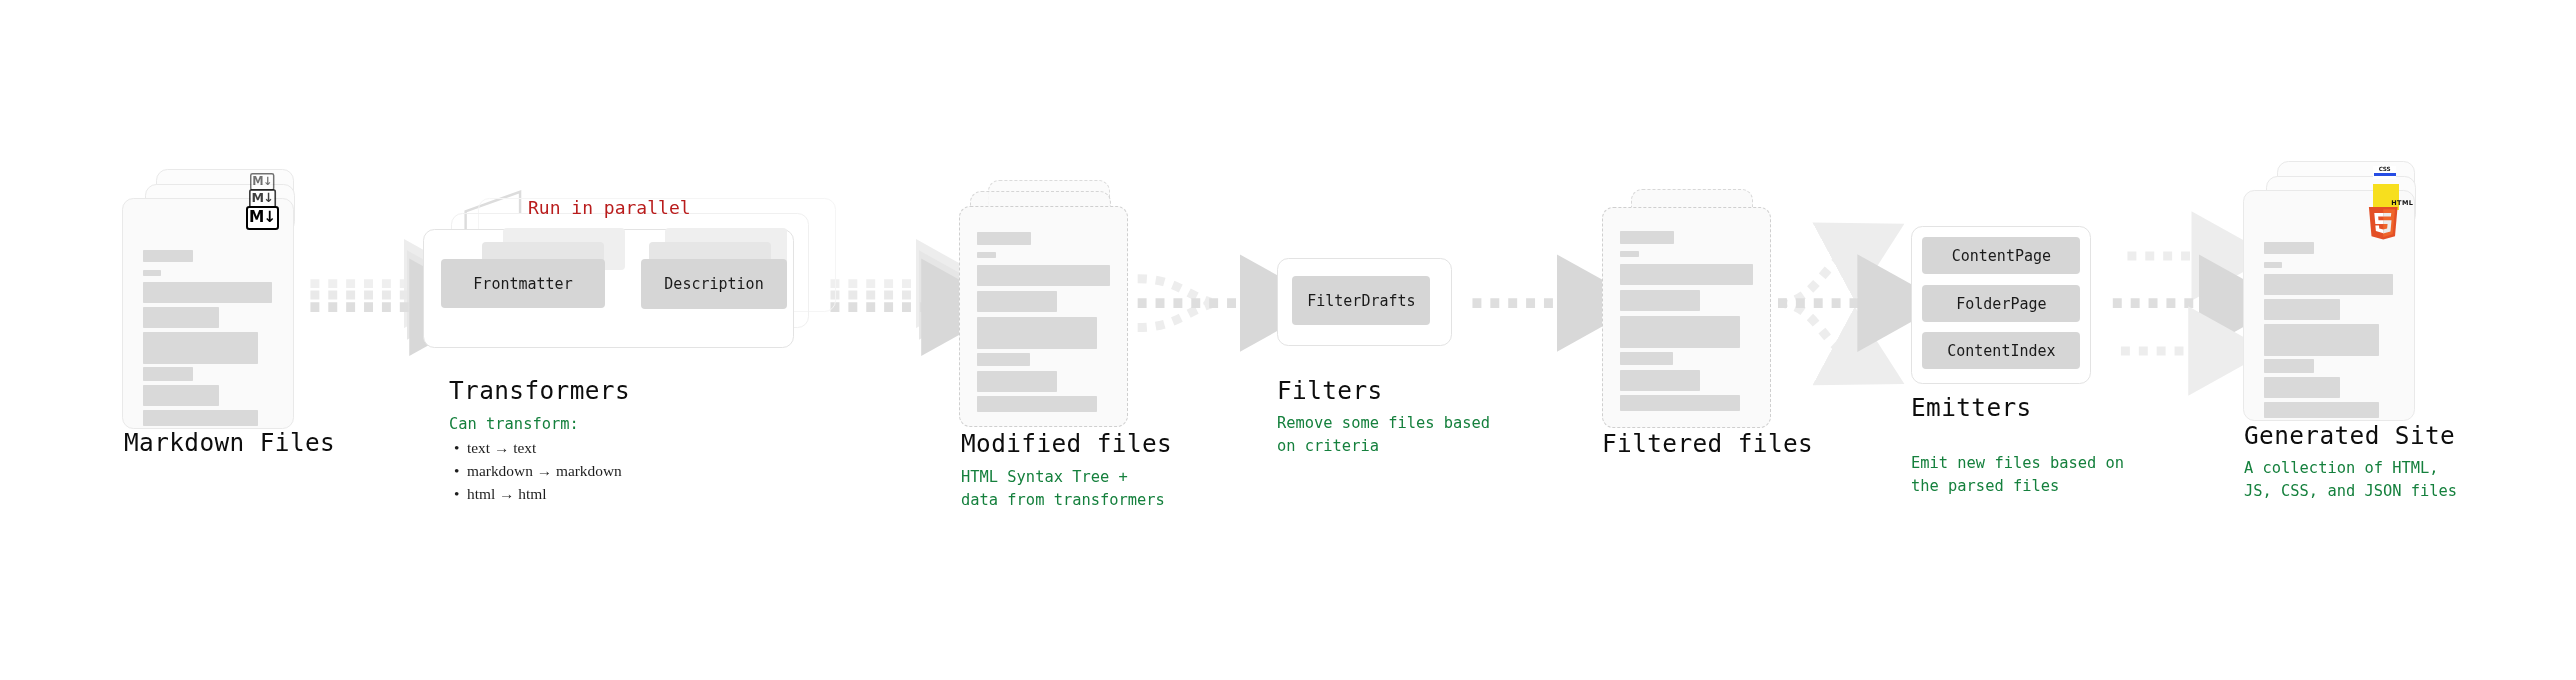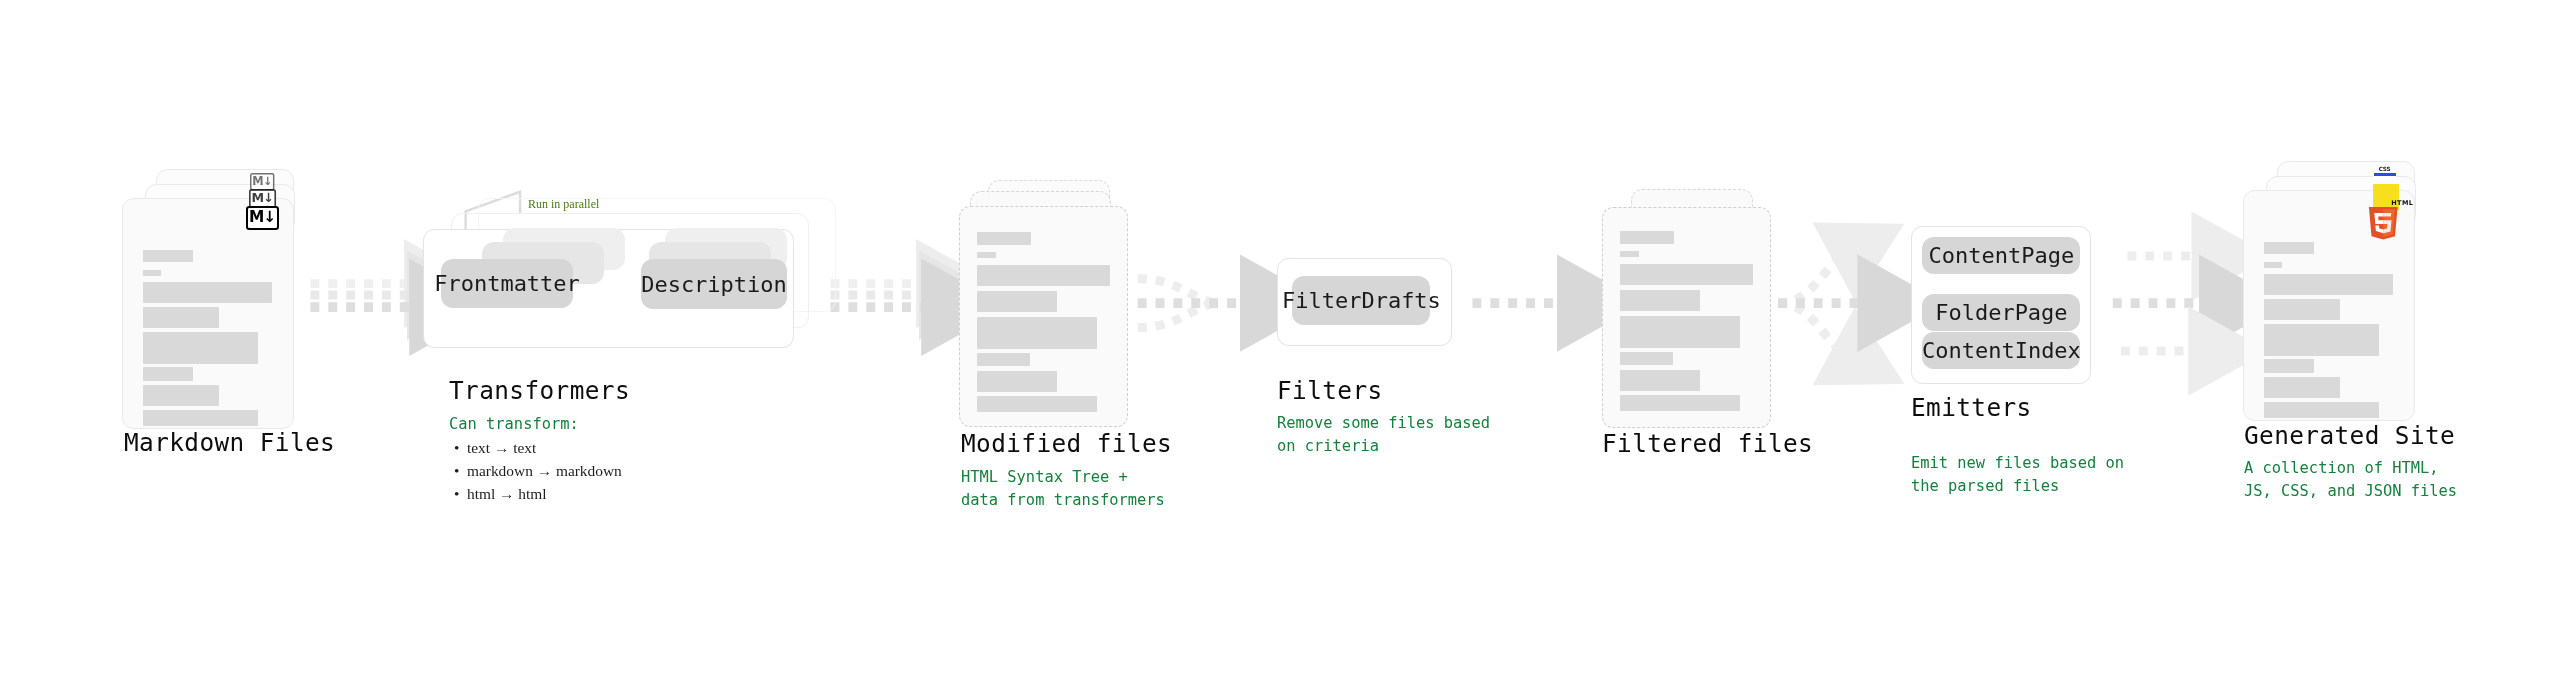--- a/index.html
+++ b/index.html
@@ -68,23 +68,23 @@
     border:1.6px solid #e3e3e3;
     border-radius:11.4px;
     background:#ffffff;
     box-sizing:border-box;
   }
   .groupbox.ghost2{border-color:#f0f0f0;background:transparent;}
   .groupbox.ghost1{border-color:#f5f5f5;background:transparent;}
   .pill{
     position:absolute;
     background:#d6d6d6;
-    border-radius:12px;
+    border-radius:4px;
     display:flex;align-items:center;justify-content:center;
-    font-size:22px;color:#1a1a1a;
+    font-size:15px;color:#1a1a1a;
     letter-spacing:0px;
     white-space:nowrap;
     box-sizing:border-box;
   }
   .pill.ghost2{background:#e6e6e6;}
   .pill.ghost1{background:#efefef;}
 
   
   .h-title{
     position:absolute;
@@ -95,24 +95,23 @@
   }
   .h-sub{
     position:absolute;
     font-size:15.4px;
     line-height:23px;
     color:#15803d;
     white-space:pre-line;
   }
   .h-note{
     position:absolute;
-    font-size:12px;
-    color:#4d7c0f;
+    font-size:18px;
+    color:#b91c1c;
     white-space:nowrap;
-    font-family:Liberation Serif, serif;
   }
   .bullets{
     position:absolute;
     font-size:15.4px;
     line-height:23px;
     color:#1d1d1d;
     font-family:Liberation Serif, serif;
   }
   .bullets ul{margin:0;padding-left:18px;list-style:none;}
   .bullets li{position:relative;white-space:nowrap;}
@@ -218,21 +217,21 @@
   </div>
   <div class="h-title" style="left:124px;top:428px;">Markdown Files</div>
 
   <div style="position:absolute;left:423px;top:187px;width:423px;height:163px;">
     <div class="groupbox ghost1" style="left:55px;top:11.4px;width:358px;height:114px;"></div>
     <div class="groupbox ghost2" style="left:28.4px;top:26px;width:358px;height:115px;"></div>
     <div class="groupbox" style="left:0px;top:42px;width:371px;height:119px;"></div>
 
     <div class="pill ghost1" style="left:80px;top:41px;width:122px;height:42px;"></div>
     <div class="pill ghost2" style="left:59px;top:55px;width:122px;height:42px;"></div>
-    <div class="pill" style="left:18px;top:72px;width:132px;height:49px;">
+    <div class="pill" style="left:18px;top:72px;width:164px;height:49px;">
         <span>Frontmatter</span>
       </div>
 
     <div class="pill ghost1" style="left:242px;top:41px;width:122px;height:42px;"></div>
     <div class="pill ghost2" style="left:226px;top:55px;width:122px;height:42px;"></div>
     <div class="pill" style="left:218px;top:72px;width:146px;height:50px;">
         <span>Description</span>
       </div>
   </div>
   <div class="h-note" style="left:528px;top:197px;">Run in parallel</div>
@@ -287,21 +286,21 @@
     <div class="skel" style="left:18px;top:181px;width:80px;height:21px;"></div>
     <div class="skel" style="left:18px;top:206px;width:120px;height:16.3px;"></div>
   </div>
   <div class="h-title" style="left:1602px;top:429px;">Filtered files</div>
 
   <div style="position:absolute;left:1911px;top:226px;width:195px;height:163px;">
     <div class="groupbox" style="left:0px;top:0px;width:180px;height:158px;"></div>
     <div class="pill" style="left:11.4px;top:11.4px;width:158px;height:37px;">
         <span>ContentPage</span>
       </div>
-    <div class="pill" style="left:11.4px;top:68px;width:158px;height:37px;">
+    <div class="pill" style="left:11.4px;top:59px;width:158px;height:37px;">
         <span>FolderPage</span>
       </div>
     <div class="pill" style="left:11.4px;top:106px;width:158px;height:37px;">
         <span>ContentIndex</span>
       </div>
   </div>
   <div class="h-title" style="left:1911px;top:393px;">Emitters</div>
   <div class="h-sub" style="left:1911px;top:452px;">Emit new files based on
 the parsed files</div>
 

